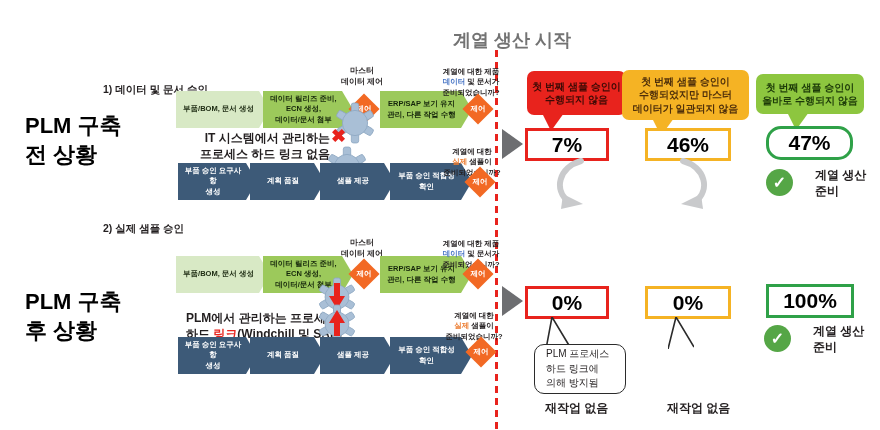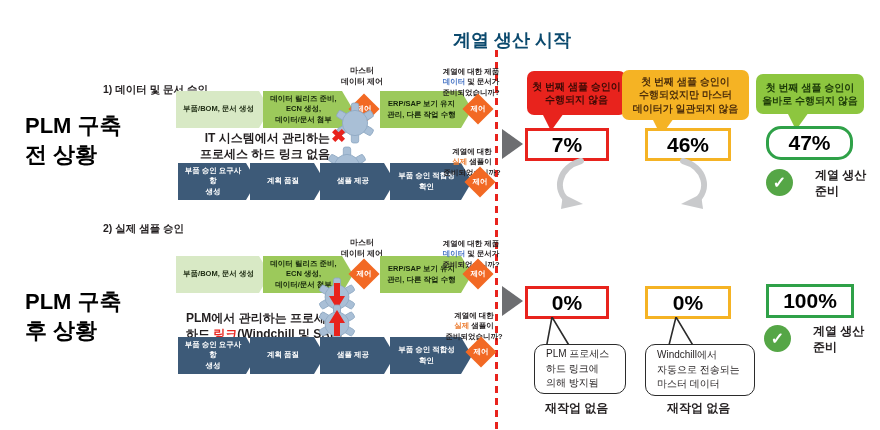--- a/index.html
+++ b/index.html
@@ -1,20 +1,20 @@
 <!DOCTYPE html>
 <html style="--red: #e8231d; --orange: #f5b324; --greenBorder: #2fa148; --greenBubble: #8dc63f; --flowGreen: #9cc95b; --flowGreenLight: #d8e9c5; --navy: #3d5a78; --diamondOrange: #f26924; --gear: #a9bfd6; --grayArrow: #6d6e71; --curveGray: #c9cacc; --checkGreen: #55a646; --blueHl: #4472c4; --orangeHl: #ed7d31;"><head>
 <meta charset="utf-8">
 <style>
   html,body{margin:0;padding:0;background:#fff;}
   .stage{position:relative;width:880px;height:430px;background:#fff;overflow:hidden;
          font-family:"Liberation Sans",sans-serif;color:#231f20;}
   .abs{position:absolute;}
 
-  .title{font-size:18px;font-weight:bold;color:#0c4a6e;text-align:right;}
+  .title{font-size:18px;font-weight:bold;color:#737373;text-align:right;}
   .side-title{font-size:22px;font-weight:bold;line-height:1.3;color:#000;white-space:pre-line;}
   .section-label{font-size:10.5px;font-weight:bold;margin-top:21px;}
   .mid-note{font-size:12px;font-weight:bold;line-height:1.35;white-space:pre-line;}
 
   .flowbox{position:absolute;display:flex;align-items:center;justify-content:center;text-align:center;
            font-size:7.5px;font-weight:bold;line-height:1.35;box-sizing:border-box;
            padding:2px 12px 2px 3px;white-space:pre-line;
            clip-path:polygon(0 0, calc(100% - 11px) 0, 100% 50%, calc(100% - 11px) 100%, 0 100%);}
   .fb-pale{background:var(--flowGreenLight);color:#1d2b12;filter:drop-shadow(0 0 1px #7fb24e);}
   .fb-green{background:var(--flowGreen);color:#15260b;filter:drop-shadow(0 0 1px #679b39);}
@@ -242,23 +242,20 @@
     <path d="M24,30 6,0 0,32" fill="none" stroke="#2b2b2b" stroke-width="1.6"></path>
   </svg>
   <div class="bubble bub-white" style="left:534px;top:344px;width:92px;height:50px;">PLM 프로세스
 하드 링크에
 의해 방지됨</div>
 
   <svg class="abs" style="left:668px;top:317px;" width="26" height="32" viewBox="0 0 26 32">
     <polygon points="8,0 0,32 26,30" fill="#fff"></polygon>
     <path d="M26,30 8,0 0,32" fill="none" stroke="#2b2b2b" stroke-width="1.6"></path>
   </svg>
-  <div class="bubble bub-white" style="left:645px;top:344px;width:110px;height:52px;">Windchill에서
-자동으로 전송되는
-마스터 데이터</div>
 
   <div class="note" style="left:545px;top:400px;">재작업 없음</div>
   <div class="note" style="left:667px;top:400px;">재작업 없음</div>
 
   <div class="check-circle" style="left:764px;top:325px;">✓</div>
   <div class="ready-label" style="left:797px;top:324px;">계열 생산
 준비</div>
 
 </div>
 

